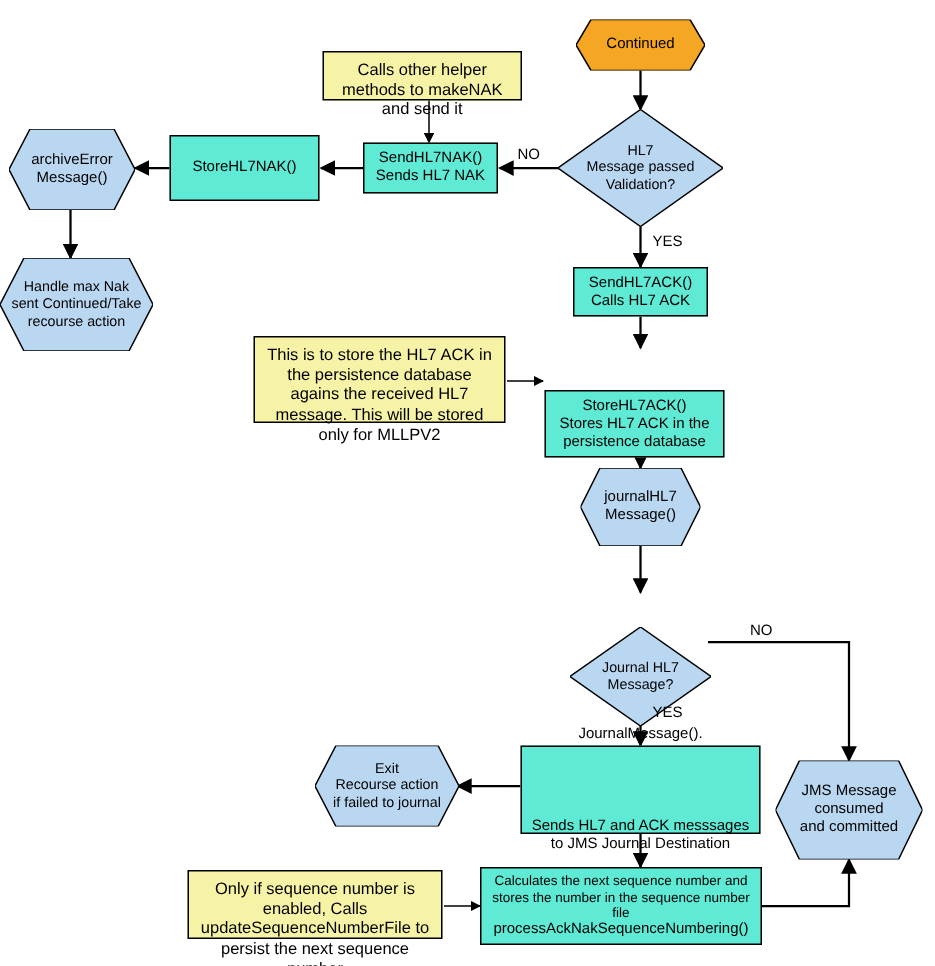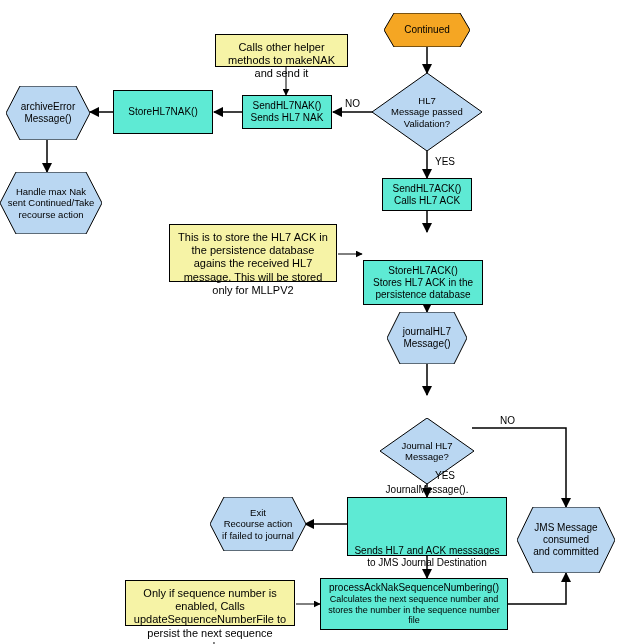--- a/index.html
+++ b/index.html
@@ -198,22 +198,22 @@
 <div class="hex" style="left:210px; top:497px; width:96px; height:54px;">
   <svg width="96" height="54">
       <polygon points="14,0 82,0 96,27 82,54 14,54 0,27" fill="#bad7f2" stroke="#000"></polygon>
     </svg>
   <div class="shape-label" style="white-space:pre-line; font-size:9.5px;">Exit
 Recourse action
 if failed to journal</div>
 </div>
 
 <div class="node rect" style="left:320px; top:578px; width:188px; height:52px; flex-direction:column;">
+  <div style="font-size:9px;">Calculates the next sequence number and stores the number in the sequence number file</div>
   <div>processAckNakSequenceNumbering()</div>
-  <div style="font-size:9px;">Calculates the next sequence number and stores the number in the sequence number file</div>
 </div>
 
 <div class="node note" style="left:125px; top:580px; width:170px; height:46px;">
   <span>Only if sequence number is enabled, Calls updateSequenceNumberFile to persist the next sequence number</span>
 </div>
 
 <div class="hex" style="left:517px; top:507px; width:98px; height:66px;">
   <svg width="98" height="66">
       <polygon points="16,0 82,0 98,33 82,66 16,66 0,33" fill="#bad7f2" stroke="#000"></polygon>
     </svg>

